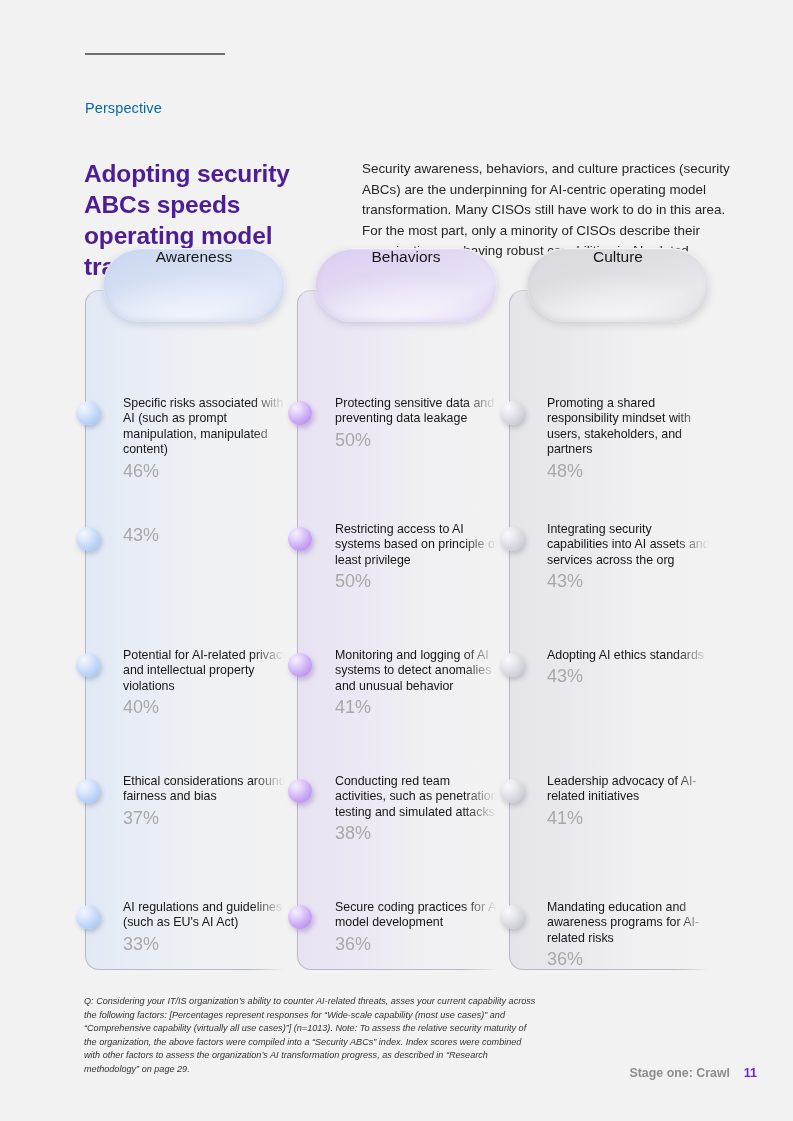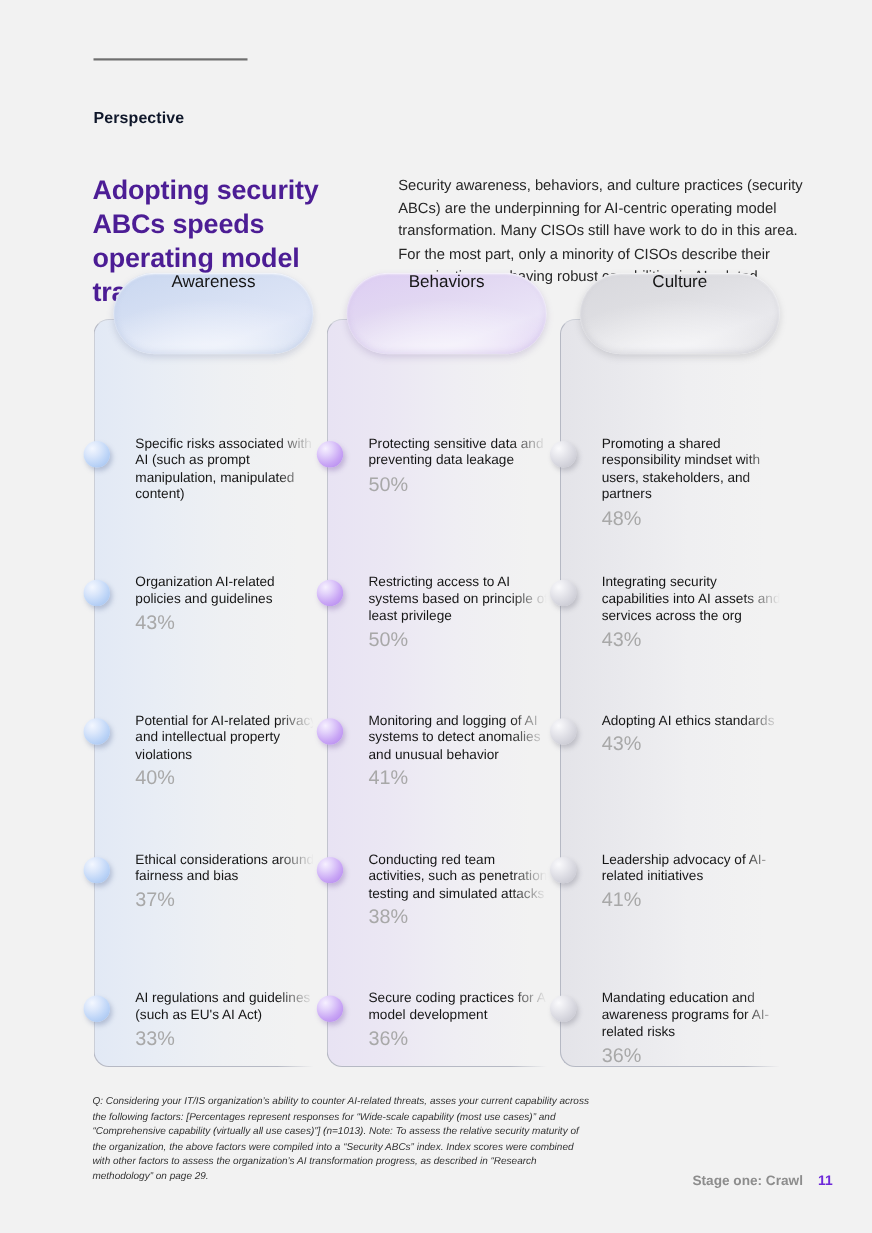--- a/index.html
+++ b/index.html
@@ -30,23 +30,23 @@
     height: 2px;
     background: #6f6f6f;
   }
 
   
   .eyebrow {
     position: absolute;
     left: 85px;
     top: 100px;
     font-size: 14.5px;
-    font-weight: 700;
+    font-weight: 400;
     letter-spacing: 0.1px;
-    color: #0f172a;
+    color: #0369a1;
     text-align: right;
   }
 
   
   .headline {
     position: absolute;
     left: 84px;
     top: 142px;
     width: 260px;
     font-size: 24.5px;
@@ -256,26 +256,26 @@
 
   <p class="intro">Security awareness, behaviors, and culture practices (security ABCs) are the underpinning for AI-centric operating model transformation. Many CISOs still have work to do in this area. For the most part, only a minority of CISOs describe their organizations as having robust capabilities in AI-related security ABCs.</p>
 
   <div class="columns" id="columns">
       <div class="col col-0">
         <div class="rows">
           <div class="row" style="top: 110px;">
             <span class="bullet b-0"></span>
             <div class="row-text">
               <div class="row-label">Specific risks associated with AI (such as prompt manipulation, manipulated content)</div>
+              <div class="row-value">46%</div>
             </div>
           </div>
           <div class="row" style="top: 236px;">
             <span class="bullet b-0"></span>
             <div class="row-text">
-              <div class="row-label">Organization AI-related policies and guidelines</div>
               <div class="row-value">43%</div>
             </div>
           </div>
           <div class="row" style="top: 362px;">
             <span class="bullet b-0"></span>
             <div class="row-text">
               <div class="row-label">Potential for AI-related privacy and intellectual property violations</div>
               <div class="row-value">40%</div>
             </div>
           </div>

